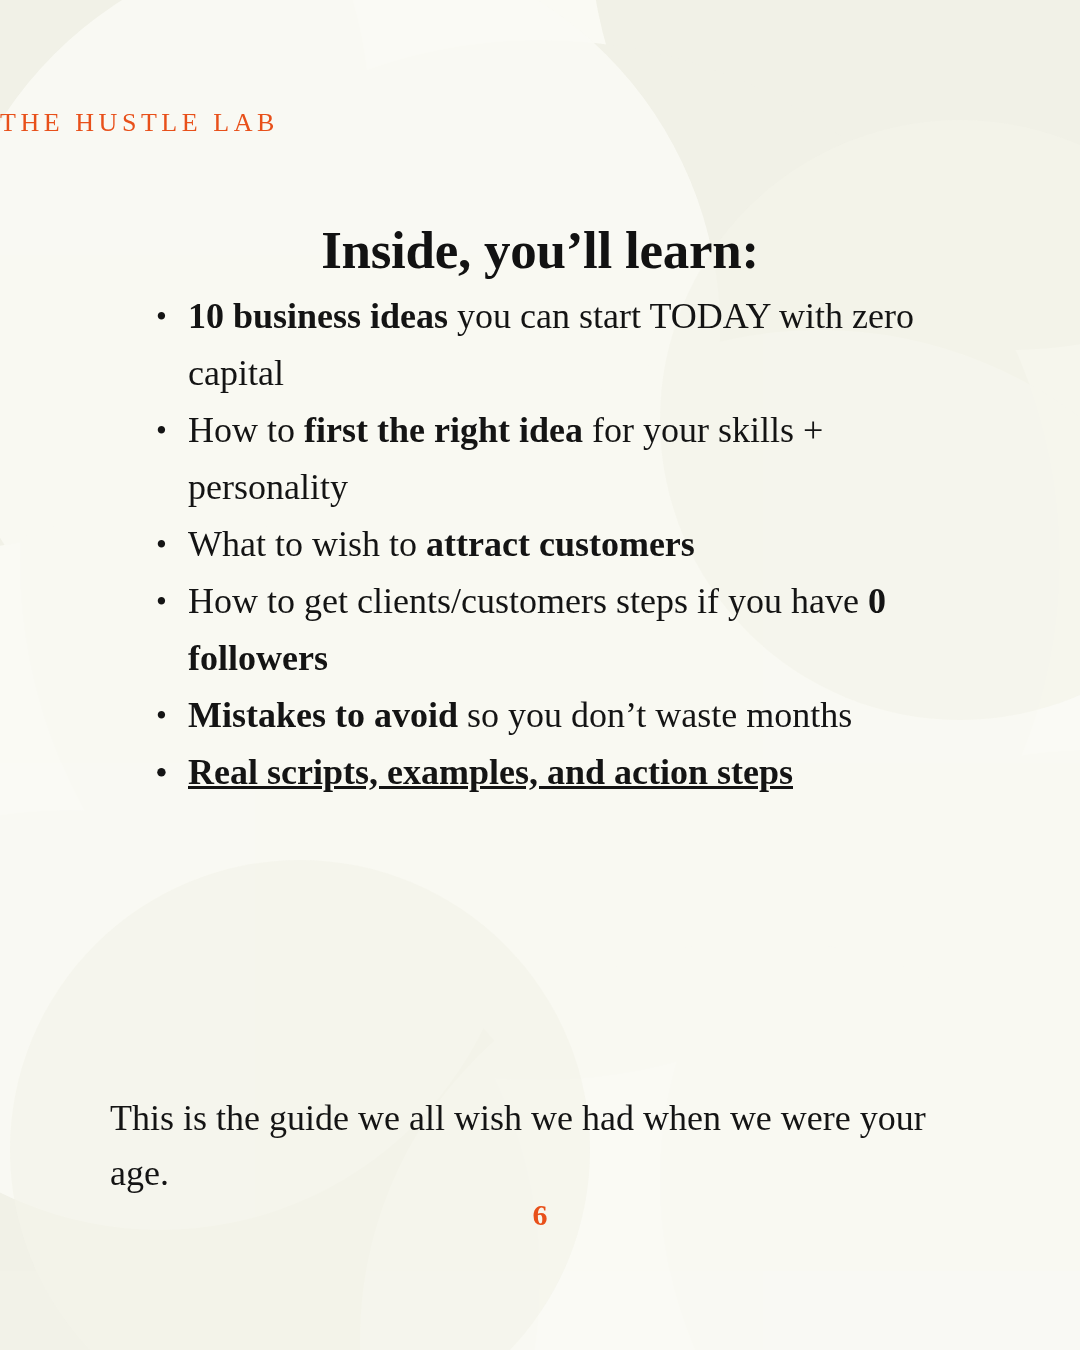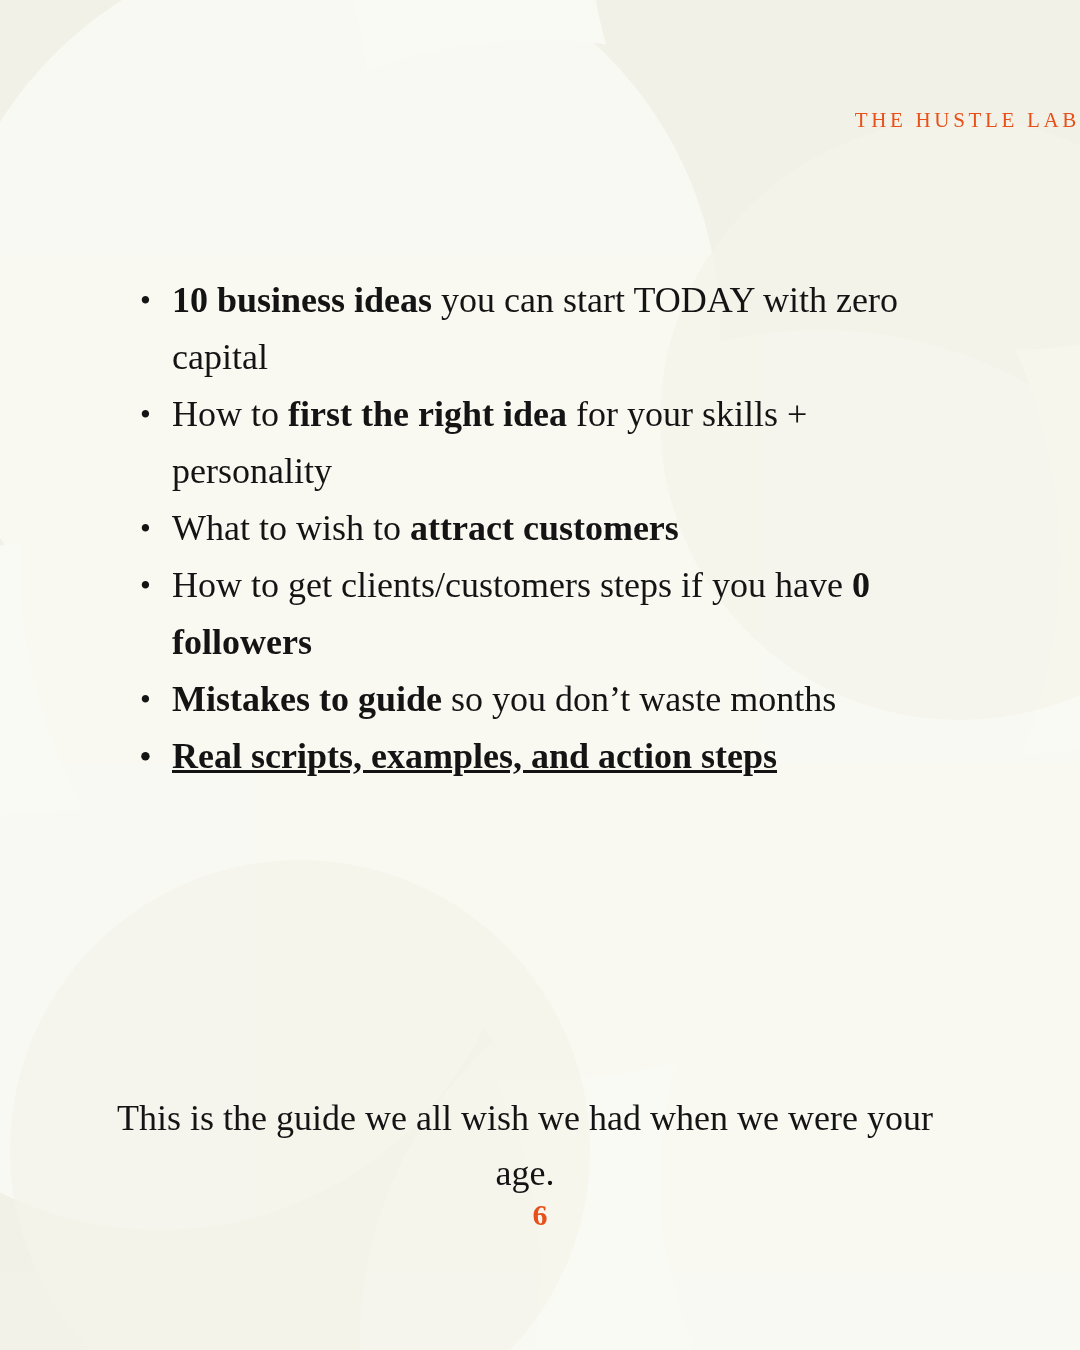--- a/index.html
+++ b/index.html
@@ -34,22 +34,22 @@
     height: 1350px;
     box-sizing: border-box;
   }
 
   
   .brand {
     position: absolute;
     top: 108px;
     left: 0;
     width: 1080px;
-    text-align: right;
-    font-size: 21px;
+    text-align: left;
+    font-size: 26px;
     letter-spacing: 0.175em;
     font-weight: 400;
     color: #E8501A;
     white-space: nowrap;
   }
 
   
   .headline {
     position: absolute;
     top: 184px;
@@ -62,21 +62,21 @@
     letter-spacing: -0.005em;
     white-space: nowrap;
   }
 
   
   .bullet-list {
     position: absolute;
     top: 272px;
     left: 140px;
     width: 812px;
-    margin: 0;
+    margin: 16px;
     padding: 0;
     list-style: none;
   }
   .bullet-item {
     position: relative;
     padding-left: 32px;
     font-size: 36px;
     line-height: 57px;
     color: #141414;
     margin: 0;
@@ -102,21 +102,21 @@
 
   
   .closing {
     position: absolute;
     top: 1055px;
     left: 110px;
     width: 830px;
     font-size: 36px;
     line-height: 55px;
     color: #141414;
-    text-align: center;
+    text-align: left;
   }
 
   
   .page-number {
     position: absolute;
     top: 1198px;
     left: 0;
     width: 1080px;
     text-align: center;
     font-size: 30px;
@@ -145,36 +145,37 @@
   <g fill="#F3F3E9" opacity="0.7">
     <circle cx="960" cy="420" r="300"></circle>
     <circle cx="300" cy="1150" r="290"></circle>
   </g>
 </svg>
 
 <div class="page">
 
   <div class="brand">THE HUSTLE LAB</div>
 
+  <h1 class="headline">Inside, you’ll learn:</h1>
 
   <ul class="bullet-list">
     <li class="bullet-item">
       <b>10 business ideas</b><span> you can start TODAY with zero capital</span>
     </li>
     <li class="bullet-item">
       <span> How to </span><b>first the right idea</b><span> for your skills + personality</span>
     </li>
     <li class="bullet-item">
       <span> What to wish to </span><b>attract customers</b><span></span>
     </li>
     <li class="bullet-item">
       <span> How to get clients/customers steps if you have </span><b>0 followers</b><span></span>
     </li>
     <li class="bullet-item">
-      <b> Mistakes to guide</b><span> so you don’t waste months</span>
+      <b> Mistakes to avoid</b><span> so you don’t waste months</span>
     </li>
     <li class="bullet-item all-bold">
       <b> Real scripts, examples, and action steps</b><span></span>
     </li>
   </ul>
 
   <p class="closing">This is the guide we all wish we had when we were your age.</p>
 
   <div class="page-number">6</div>
 

